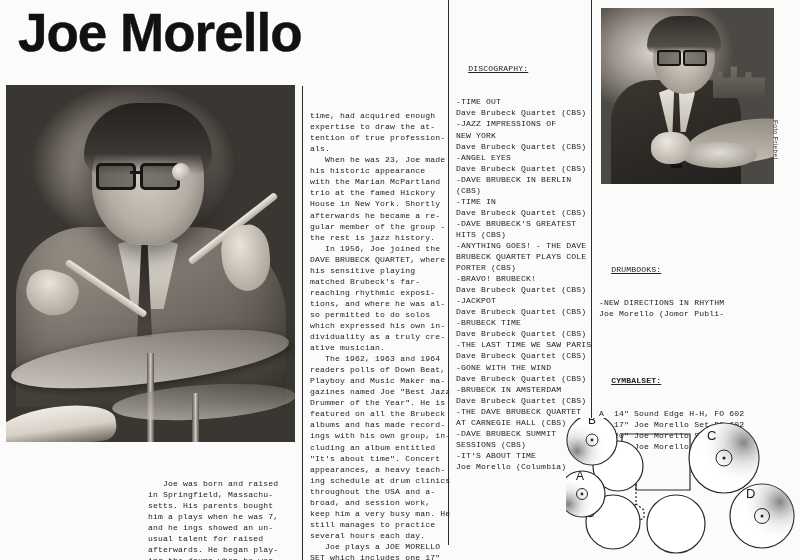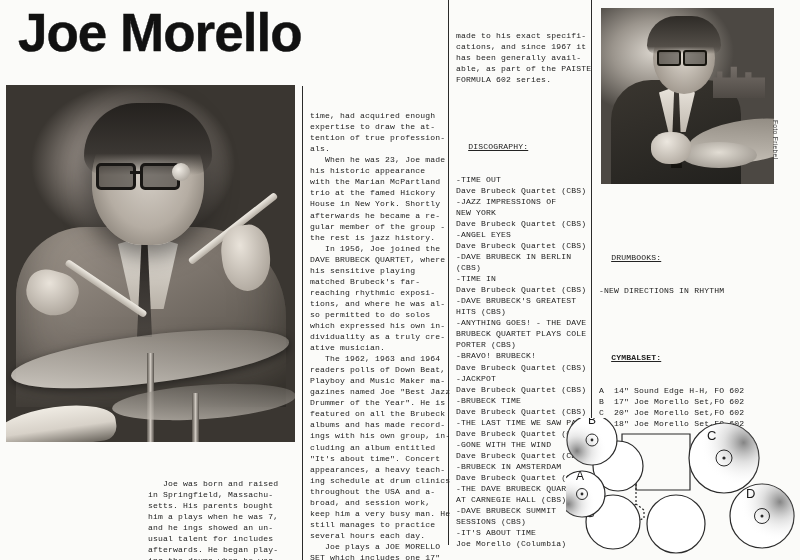--- a/index.html
+++ b/index.html
@@ -255,21 +255,21 @@
     top: 88px;
     width: 136px;
   }
   #col-three {
     left: 456px;
     top: 8px;
     width: 132px;
   }
   #col-four {
     left: 599px;
-    top: 230px;
+    top: 242px;
     width: 200px;
   }
   .u { text-decoration: underline; }
   .cymrow { white-space: pre; }
   
   #diagram {
     position: absolute;
     left: 566px;
     top: 418px;
     width: 234px;
@@ -319,37 +319,36 @@
     <div class="ps-hand"></div>
   </div>
 
   <div id="photo-credit">Foto Friebel</div>
 
   <div class="vrule" style="left:302px; top:86px; height:474px;"></div>
   <div class="vrule" style="left:448px; top:0px; height:545px;"></div>
   <div class="vrule" style="left:591px; top:0px; height:462px;"></div>
 
   <div class="col" id="col-left">
-    <div><div>   Joe was born and raised</div><div>in Springfield, Massachu-</div><div>setts. His parents bought</div><div>him a plays when he was 7,</div><div>and he ings showed an un-</div><div>usual talent for includes</div><div>afterwards. He began play-</div><div>ing the drums when he was</div></div>
+    <div><div>   Joe was born and raised</div><div>in Springfield, Massachu-</div><div>setts. His parents bought</div><div>him a plays when he was 7,</div><div>and he ings showed an un-</div><div>usual talent for raised</div><div>afterwards. He began play-</div><div>ing the drums when he was</div></div>
   </div>
 
   <div class="col" id="col-two">
     <div><div>time, had acquired enough</div><div>expertise to draw the at-</div><div>tention of true profession-</div><div>als.</div><div>   When he was 23, Joe made</div><div>his historic appearance</div><div>with the Marian McPartland</div><div>trio at the famed Hickory</div><div>House in New York. Shortly</div><div>afterwards he became a re-</div><div>gular member of the group -</div><div>the rest is jazz history.</div><div>   In 1956, Joe joined the</div><div>DAVE BRUBECK QUARTET, where</div><div>his sensitive playing</div><div>matched Brubeck's far-</div><div>reaching rhythmic exposi-</div><div>tions, and where he was al-</div><div>so permitted to do solos</div><div>which expressed his own in-</div><div>dividuality as a truly cre-</div><div>ative musician.</div><div>   The 1962, 1963 and 1964</div><div>readers polls of Down Beat,</div><div>Playboy and Music Maker ma-</div><div>gazines named Joe "Best Jazz</div><div>Drummer of the Year". He is</div><div>featured on all the Brubeck</div><div>albums and has made record-</div><div>ings with his own group, in-</div><div>cluding an album entitled</div><div>"It's about time". Concert</div><div>appearances, a heavy teach-</div><div>ing schedule at drum clinics</div><div>throughout the USA and a-</div><div>broad, and session work,</div><div>keep him a very busy man. He</div><div>still manages to practice</div><div>several hours each day.</div><div>   Joe plays a JOE MORELLO</div><div>SET which includes one 17"</div></div>
   </div>
 
   <div class="col" id="col-three">
-    <div><div>made to his exact specifi-</div><div>cations, and since 1967 it</div><div>has been generally avail-</div><div>able, as part of the PAISTE</div><div>FORMULA 602 series.</div></div>
     <div class="blank"></div>
     <div style="padding-left:2.5ch;"><span class="u">DISCOGRAPHY:</span></div>
     <div><div>-TIME OUT</div><div>Dave Brubeck Quartet (CBS)</div><div>-JAZZ IMPRESSIONS OF</div><div>NEW YORK</div><div>Dave Brubeck Quartet (CBS)</div><div>-ANGEL EYES</div><div>Dave Brubeck Quartet (CBS)</div><div>-DAVE BRUBECK IN BERLIN</div><div>(CBS)</div><div>-TIME IN</div><div>Dave Brubeck Quartet (CBS)</div><div>-DAVE BRUBECK'S GREATEST</div><div>HITS (CBS)</div><div>-ANYTHING GOES! - THE DAVE</div><div>BRUBECK QUARTET PLAYS COLE</div><div>PORTER (CBS)</div><div>-BRAVO! BRUBECK!</div><div>Dave Brubeck Quartet (CBS)</div><div>-JACKPOT</div><div>Dave Brubeck Quartet (CBS)</div><div>-BRUBECK TIME</div><div>Dave Brubeck Quartet (CBS)</div><div>-THE LAST TIME WE SAW PARIS</div><div>Dave Brubeck Quartet (CBS)</div><div>-GONE WITH THE WIND</div><div>Dave Brubeck Quartet (CBS)</div><div>-BRUBECK IN AMSTERDAM</div><div>Dave Brubeck Quartet (CBS)</div><div>-THE DAVE BRUBECK QUARTET</div><div>AT CARNEGIE HALL (CBS)</div><div>-DAVE BRUBECK SUMMIT</div><div>SESSIONS (CBS)</div><div>-IT'S ABOUT TIME</div><div>Joe Morello (Columbia)</div></div>
   </div>
 
   <div class="col" id="col-four">
     <div style="padding-left:2.5ch;"><span class="u">DRUMBOOKS:</span></div>
-    <div><div>-NEW DIRECTIONS IN RHYTHM</div></div>
+    <div><div>-NEW DIRECTIONS IN RHYTHM</div><div>Joe Morello (Jomor Publi-</div></div>
     <div class="blank"></div>
     <div style="padding-left:2.5ch;font-weight:bold;"><span class="u">CYMBALSET:</span></div>
     <div><div class="cymrow">A  14" Sound Edge H-H, FO 602</div><div class="cymrow">B  17" Joe Morello Set,FO 602</div><div class="cymrow">C  20" Joe Morello Set,FO 602</div><div class="cymrow">D  18" Joe Morello Set,FO 602</div></div>
   </div>
 
   <div id="diagram">
     <svg width="234" height="142" viewBox="0 0 234 142" xmlns="http://www.w3.org/2000/svg">
       <defs>
         <radialGradient id="cymShade" cx="78%" cy="28%" r="62%">
           <stop offset="0%" stop-color="#6f6f6f" stop-opacity="0.85"></stop>

